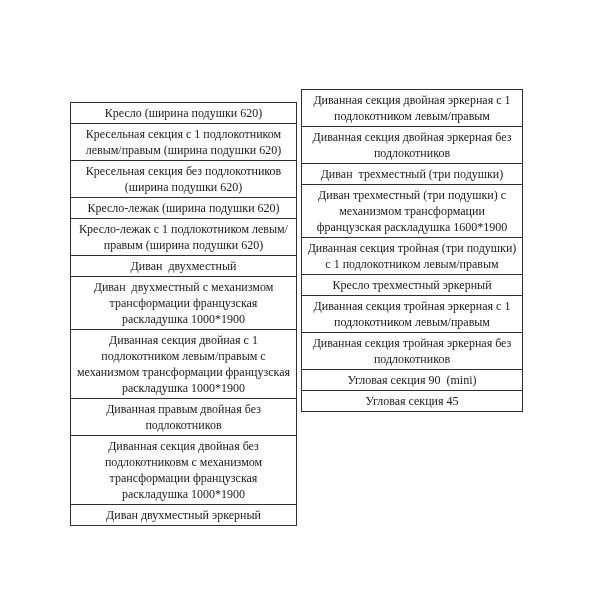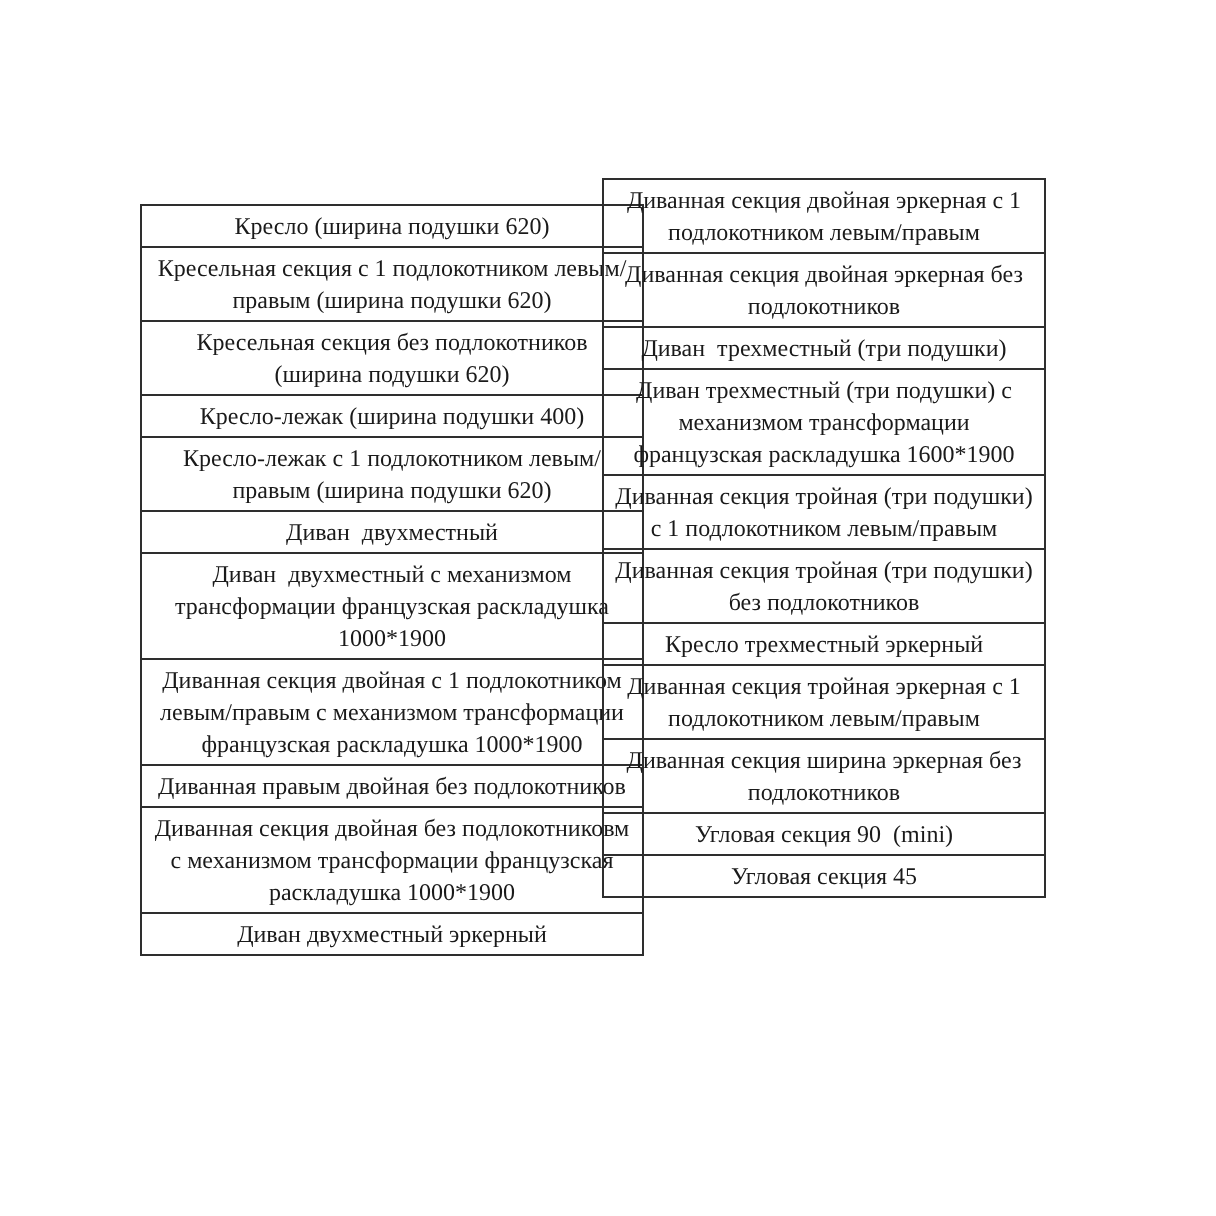--- a/index.html
+++ b/index.html
@@ -14,21 +14,21 @@
     background: #ffffff;
     font-family: "Liberation Serif", "DejaVu Serif", serif;
     color: #1a1a1a;
     overflow: hidden;
   }
   table.price-table {
     position: absolute;
     border-collapse: collapse;
     table-layout: fixed;
   }
-  table.left-col  { left: 70px;  top: 102px; width: 252px; }
+  table.left-col  { left: 70px;  top: 102px; width: 227px; }
   table.right-col { left: 301px; top: 89px;  width: 222px; }
   table.price-table td {
     border: 1px solid #2e2e2e;
     text-align: center;
     vertical-align: middle;
     padding: 2px 5px;
     font-size: 12px;
     line-height: 16px;
     word-wrap: break-word;
   }
@@ -43,21 +43,21 @@
       <tr>
           <td>Кресло (ширина подушки 620)</td>
         </tr>
       <tr>
           <td>Кресельная секция с 1 подлокотником левым/правым (ширина подушки 620)</td>
         </tr>
       <tr>
           <td>Кресельная секция без подлокотников (ширина подушки 620)</td>
         </tr>
       <tr>
-          <td>Кресло-лежак (ширина подушки 400)</td>
+          <td>Кресло-лежак (ширина подушки 620)</td>
         </tr>
       <tr>
           <td>Кресло-лежак с 1 подлокотником левым/правым (ширина подушки 620)</td>
         </tr>
       <tr>
           <td>Диван &nbsp;двухместный</td>
         </tr>
       <tr>
           <td>Диван &nbsp;двухместный с механизмом трансформации французская раскладушка 1000*1900</td>
         </tr>
@@ -87,30 +87,27 @@
       <tr>
           <td>Диван &nbsp;трехместный (три подушки)</td>
         </tr>
       <tr>
           <td>Диван трехместный (три подушки) с механизмом трансформации французская раскладушка 1600*1900</td>
         </tr>
       <tr>
           <td>Диванная секция тройная (три подушки) с 1 подлокотником левым/правым</td>
         </tr>
       <tr>
-          <td>Диванная секция тройная (три подушки) без подлокотников</td>
-        </tr>
-      <tr>
           <td>Кресло трехместный эркерный</td>
         </tr>
       <tr>
           <td>Диванная секция тройная эркерная с 1 подлокотником левым/правым</td>
         </tr>
       <tr>
-          <td>Диванная секция ширина эркерная без подлокотников</td>
+          <td>Диванная секция тройная эркерная без подлокотников</td>
         </tr>
       <tr>
           <td>Угловая секция 90 &nbsp;(mini)</td>
         </tr>
       <tr>
           <td>Угловая секция 45</td>
         </tr>
     </tbody>
   </table>
 

